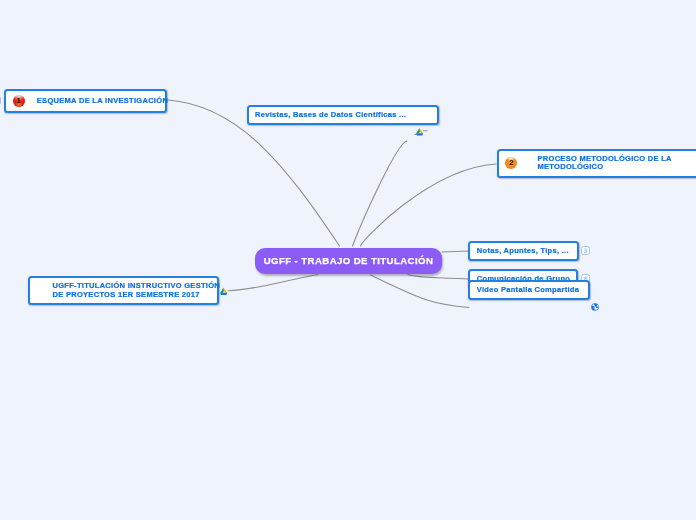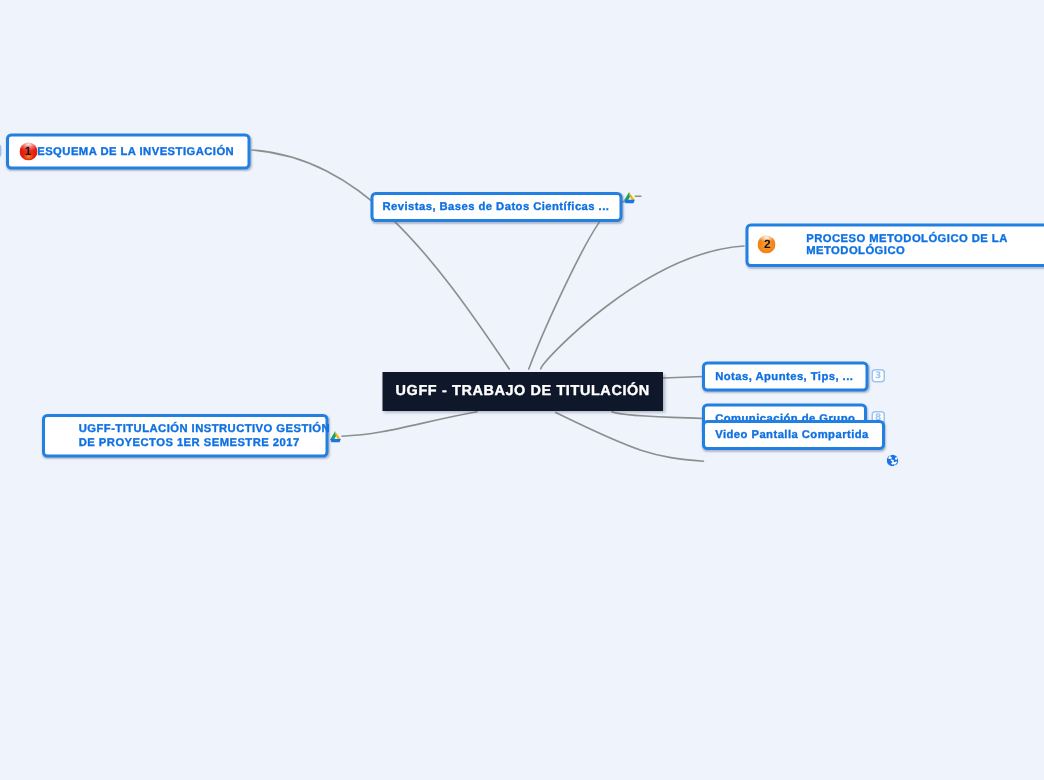--- a/index.html
+++ b/index.html
@@ -9,21 +9,21 @@
   #canvas{position:relative;width:696px;height:520px;}
   svg.links{position:absolute;left:0;top:0;width:696px;height:520px;}
 
   .node{position:absolute;box-sizing:border-box;background:#fff;
         border:2px solid #2180e2;border-radius:3.5px;
         display:flex;align-items:center;
         box-shadow:0.5px 1px 1.2px rgba(85,95,115,.38);}
   .node .lbl{color:#0e70e2;font-weight:bold;line-height:8px;white-space:nowrap;
              letter-spacing:.3px;font-size:7.5px;
              -webkit-text-stroke:0.22px #0e70e2;}
-  .root{background:#0f172a;border:none;border-radius:0;
+  .root{background:#8b5cf6;border:none;border-radius:10px;
         box-shadow:1px 1.5px 2px rgba(70,80,100,.40);}
   .root .lbl{color:#fff;font-size:9.6px;letter-spacing:.42px;-webkit-text-stroke:0.25px #fff;}
 
   
   .marker{position:relative;flex:0 0 auto;width:12px;height:12px;border-radius:50%;}
   .marker .num{position:absolute;left:0;top:0;width:12px;height:12px;
                display:flex;align-items:center;justify-content:center;
                color:#141414;font-weight:bold;font-size:8px;line-height:1;padding-bottom:0.5px;
                font-family:"Liberation Sans",sans-serif;}
   .marker.m1{background:
@@ -59,26 +59,26 @@
       <path d="M318,274.5 C279.2,281.5 257.7,289.7 228,290.8"></path>
       <path d="M414.8,134.4 L416.4,134.4"></path>
       <path d="M423.6,130.8 L427.2,130.8"></path>
     </g>
   </svg>
 
   <div class="node" style="left:4px;top:88.5px;width:163px;height:24.5px;padding-left:6.8px;">
     <span class="marker m1">
       <span class="num">1</span>
     </span>
-    <span class="lbl" style="margin-left:0;">ESQUEMA DE LA INVESTIGACIÓN</span>
+    <span class="lbl" style="margin-left:12px;">ESQUEMA DE LA INVESTIGACIÓN</span>
   </div>
 
   <span class="badge" style="left:-8px;top:96px;"></span>
 
-  <div class="node" style="left:247px;top:128px;width:168px;height:20px;padding-left:6px;">
+  <div class="node" style="left:247px;top:105px;width:192px;height:20px;padding-left:6px;">
     <span class="lbl">Revistas, Bases de Datos Científicas ...</span>
   </div>
   <svg class="icn" style="left:416px;top:127px;width:8px;height:9px;" viewBox="0 0 24 23">
     <polygon points="10.2,1.0 0.4,17.6 8.2,17.6 12.0,10.4" fill="#1aa260"></polygon>
     <polygon points="10.2,1.0 12.0,10.4 15.6,17.6 21.6,17.6" fill="#f4b400"></polygon>
     <polygon points="0.4,16.6 21.6,16.6 19.0,23.6 3.0,23.6" fill="#1a73e8"></polygon>
   </svg>
 
   <div class="node" style="left:496.8px;top:149px;width:210px;height:28.7px;padding-left:6.7px;">
     <span class="marker m2">

